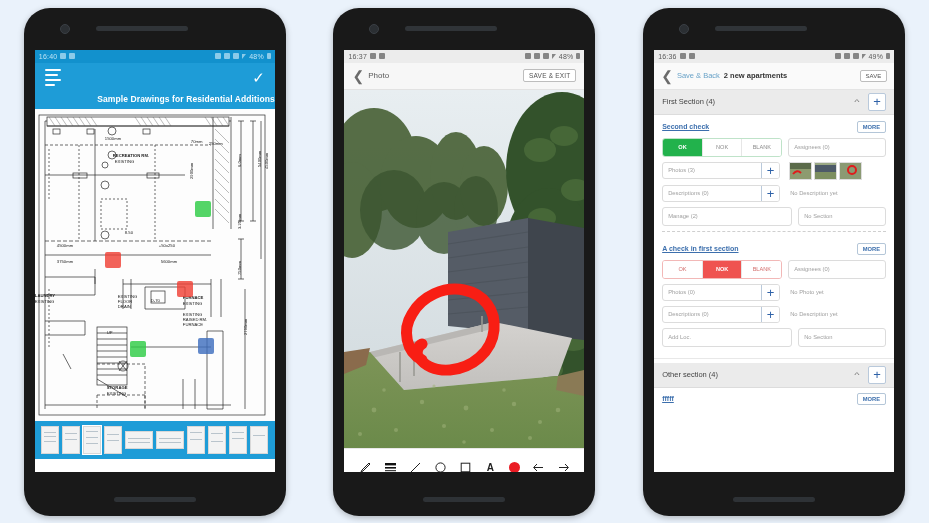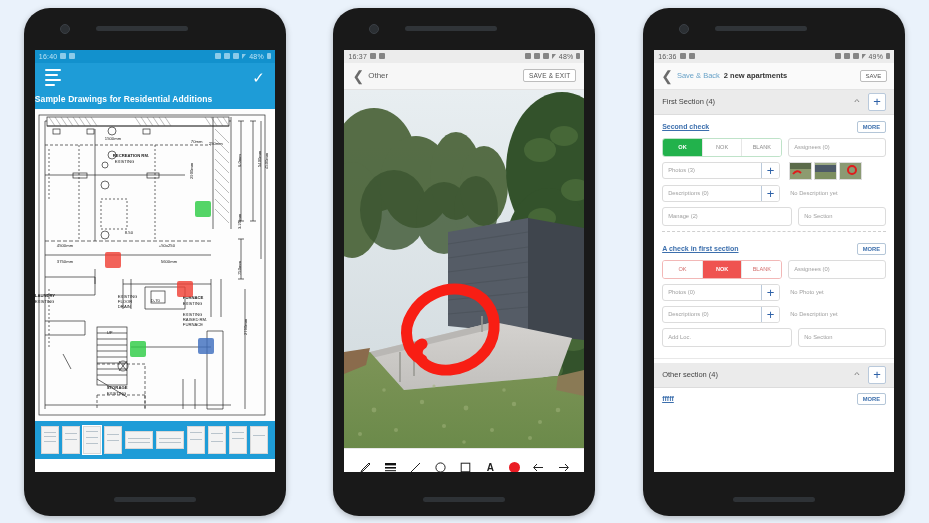--- a/index.html
+++ b/index.html
@@ -32,21 +32,21 @@
 
   
   .p1-appbar{background:#1e9cd7;height:30px;display:flex;align-items:center;justify-content:space-between;padding:0 10px;}
   .hamburger{width:16px;display:flex;flex-direction:column;gap:2.5px;}
   .hamburger i{display:block;height:2.4px;background:#fff;border-radius:1px;}
   .hamburger i:nth-child(1){width:16px}
   .hamburger i:nth-child(2){width:13px}
   .hamburger i:nth-child(3){width:16px}
   .hamburger i:nth-child(4){width:10px}
   .check{color:#fff;font-size:15px;line-height:1;}
-  .p1-title{background:#1e9cd7;color:#fff;font-size:8.5px;font-weight:bold;text-align:left;
+  .p1-title{background:#1e9cd7;color:#fff;font-size:8.5px;font-weight:bold;text-align:right;
             padding:1px 0 5px;letter-spacing:.1px;}
   .blueprint{position:relative;height:312px;background:#fdfdfd;overflow:hidden;}
   .bp-svg{position:absolute;inset:0;width:100%;height:100%;}
   .bp-label{position:absolute;font-size:4.2px;color:#222;font-family:"Liberation Sans",sans-serif;line-height:1.25;}
   .marker{position:absolute;border-radius:2px;opacity:.82;}
   .p1-thumbs{background:#1e9cd7;height:38px;display:flex;align-items:center;justify-content:center;gap:3px;padding:0 4px;}
   .thumb{background:#f3f3f3;border:1px solid #d8d8d8;width:16px;height:26px;position:relative;overflow:hidden;}
   .thumb.wide{width:26px;height:16px;}
   .thumb.sel{outline:1.5px solid #fff;}
   .thumb .ln{position:absolute;background:#b9c4cc;height:1px;left:2px;right:2px;}
@@ -324,21 +324,21 @@
           <span class="sb-ico"></span>
           <span class="sb-tri"></span>
           <span>48%</span>
           <span class="sb-bat"></span>
         </div>
       </div>
 
       <div class="p2-appbar">
         <div class="backbtn">
           <span class="chev">❮</span>
-          <span>Other</span>
+          <span>Photo</span>
         </div>
         <div class="save-exit">SAVE &amp; EXIT</div>
       </div>
 
       <div class="photo">
         <svg viewBox="0 0 240 358" preserveAspectRatio="none" style="position:absolute;inset:0;width:100%;height:100%;">
           <defs>
             <linearGradient id="sky" x1="0" y1="0" x2="0" y2="1">
               <stop offset="0%" stop-color="#e8eef1"></stop>
                 <stop offset="100%" stop-color="#cfd8dc"></stop>

